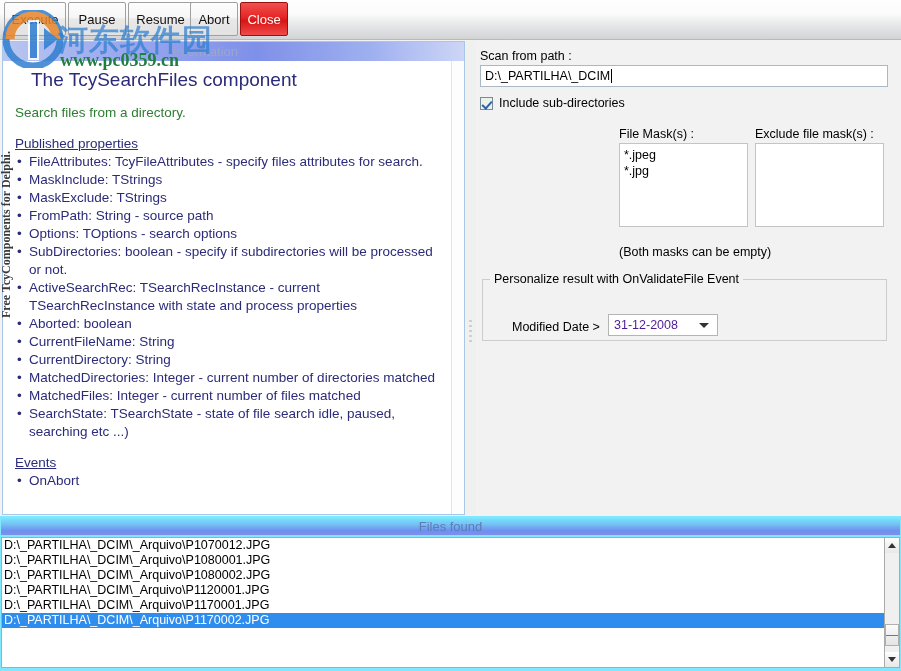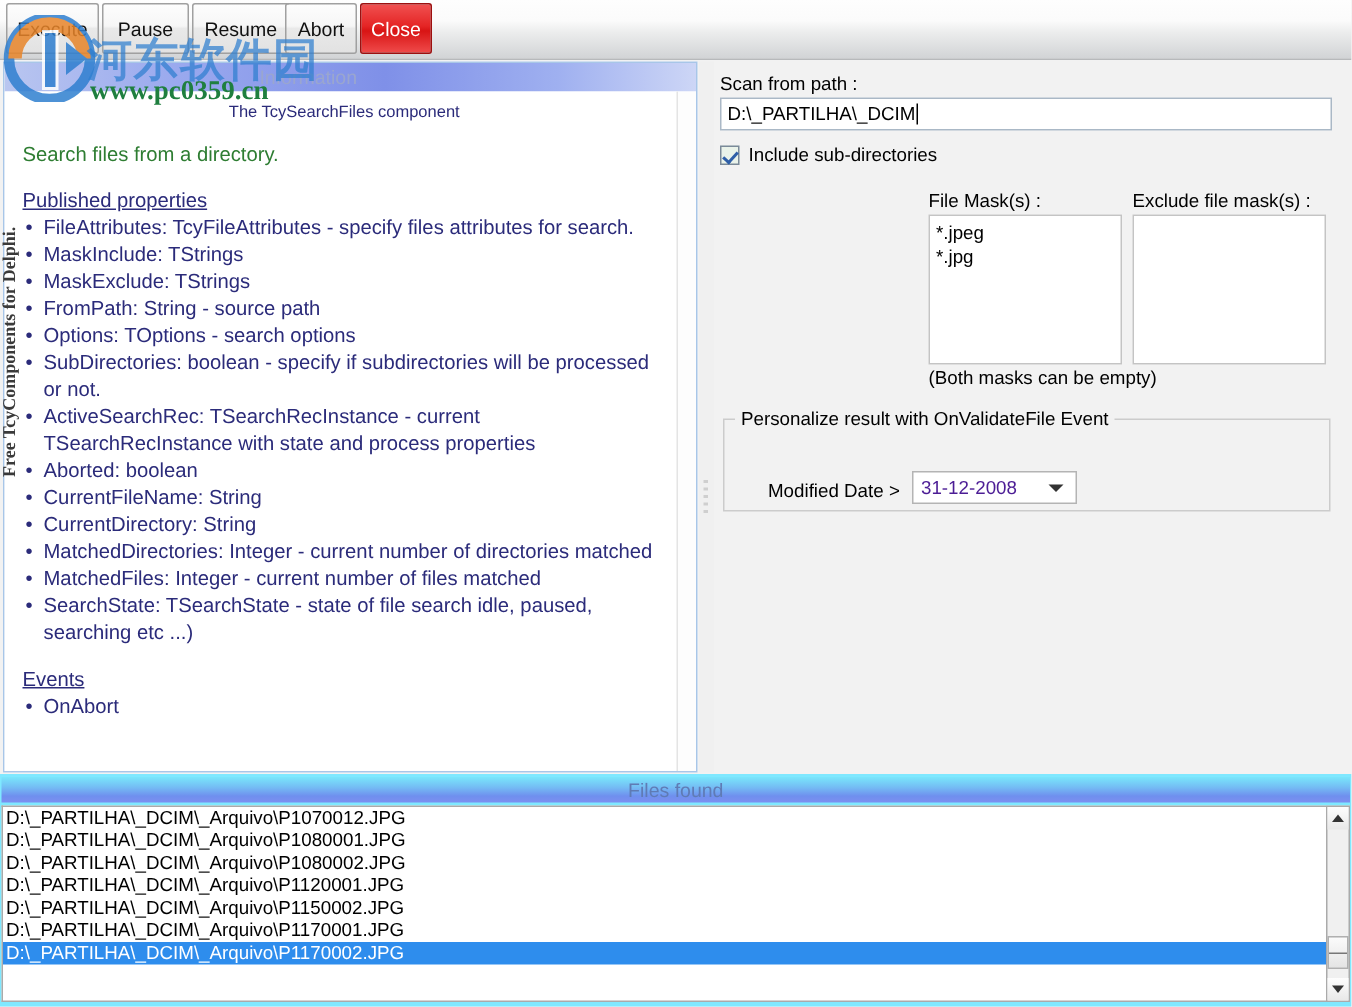--- a/index.html
+++ b/index.html
@@ -59,21 +59,21 @@
     background:#fff;
     overflow:hidden;
     padding:6px 8px 0 10px;
     box-sizing:border-box;
   }
   #info-scroll{
     position:absolute;right:0;top:19px;width:12px;bottom:0;
     background:#fdfdfd;
     border-left:1px solid #e4e4e4;
   }
-  .line-title{color:#2b2b7a;font-size:11px;margin:2px 0 14px 2px;text-align:center;}
+  .line-title{color:#2b2b7a;font-size:19px;margin:2px 0 14px 18px;}
   .line-green{color:#2e7d32;font-size:13.5px;margin:0 0 16px 2px;}
   .sec-head{color:#2b2b7a;font-size:13.5px;text-decoration:underline;margin:0 0 2px 2px;}
   ul.props{list-style:none;margin:0;padding:0;}
   ul.props li{
     color:#2b2b7a;font-size:13.5px;line-height:18px;
     padding-left:16px;position:relative;margin:0;
   }
   ul.props li:before{
     content:"\2022";position:absolute;left:4px;top:0;color:#2b2b7a;
   }
@@ -125,21 +125,21 @@
   .cbx.grayed:after{
     content:"";position:absolute;left:1px;top:1px;width:9px;height:9px;
     background:linear-gradient(135deg,#4f9fe0 0%,#1e7ad0 60%,#1469bd 100%);
   }
   #attrs{position:absolute;left:4px;top:104px;}
   .attr-row{display:flex;align-items:center;height:19px;margin-bottom:0px;}
   .attr-row .lbl{margin-left:1px;}
   #mask-label{position:absolute;left:143px;top:86px;}
   #exclude-label{position:absolute;left:279px;top:86px;}
   .masklist{
-    position:absolute;top:102px;width:129px;height:100px;
+    position:absolute;top:102px;width:129px;height:84px;
     background:#fff;border:1px solid #c4c4c4;box-sizing:border-box;
     padding:3px 4px;overflow:hidden;
     font-size:12.5px;color:#000;line-height:16px;
   }
   #masklist-include{left:143px;}
   #masklist-exclude{left:279px;}
   #masks-note{position:absolute;left:143px;top:204px;color:#000;font-size:12.5px;}
   #groupbox{
     position:absolute;left:6px;top:238px;width:405px;height:62px;
     border:1px solid #cccccc;box-sizing:border-box;
@@ -321,21 +321,20 @@
   </div>
 </div>
 
 <div id="bottom">
   <div id="found-header">Files found</div>
   <div id="found-list">
       <div class="fitem">D:\_PARTILHA\_DCIM\_Arquivo\P1070012.JPG</div>
       <div class="fitem">D:\_PARTILHA\_DCIM\_Arquivo\P1080001.JPG</div>
       <div class="fitem">D:\_PARTILHA\_DCIM\_Arquivo\P1080002.JPG</div>
       <div class="fitem">D:\_PARTILHA\_DCIM\_Arquivo\P1120001.JPG</div>
-      <div class="fitem">D:\_PARTILHA\_DCIM\_Arquivo\P1150002.JPG</div>
       <div class="fitem">D:\_PARTILHA\_DCIM\_Arquivo\P1170001.JPG</div>
       <div class="fitem sel">D:\_PARTILHA\_DCIM\_Arquivo\P1170002.JPG</div>
     </div>
   <div id="found-scroll">
     <div class="sb-btn sb-up">
         <span class="tri-up"></span>
       </div>
     <div class="sb-thumb">
         <i></i>
         <i></i>

